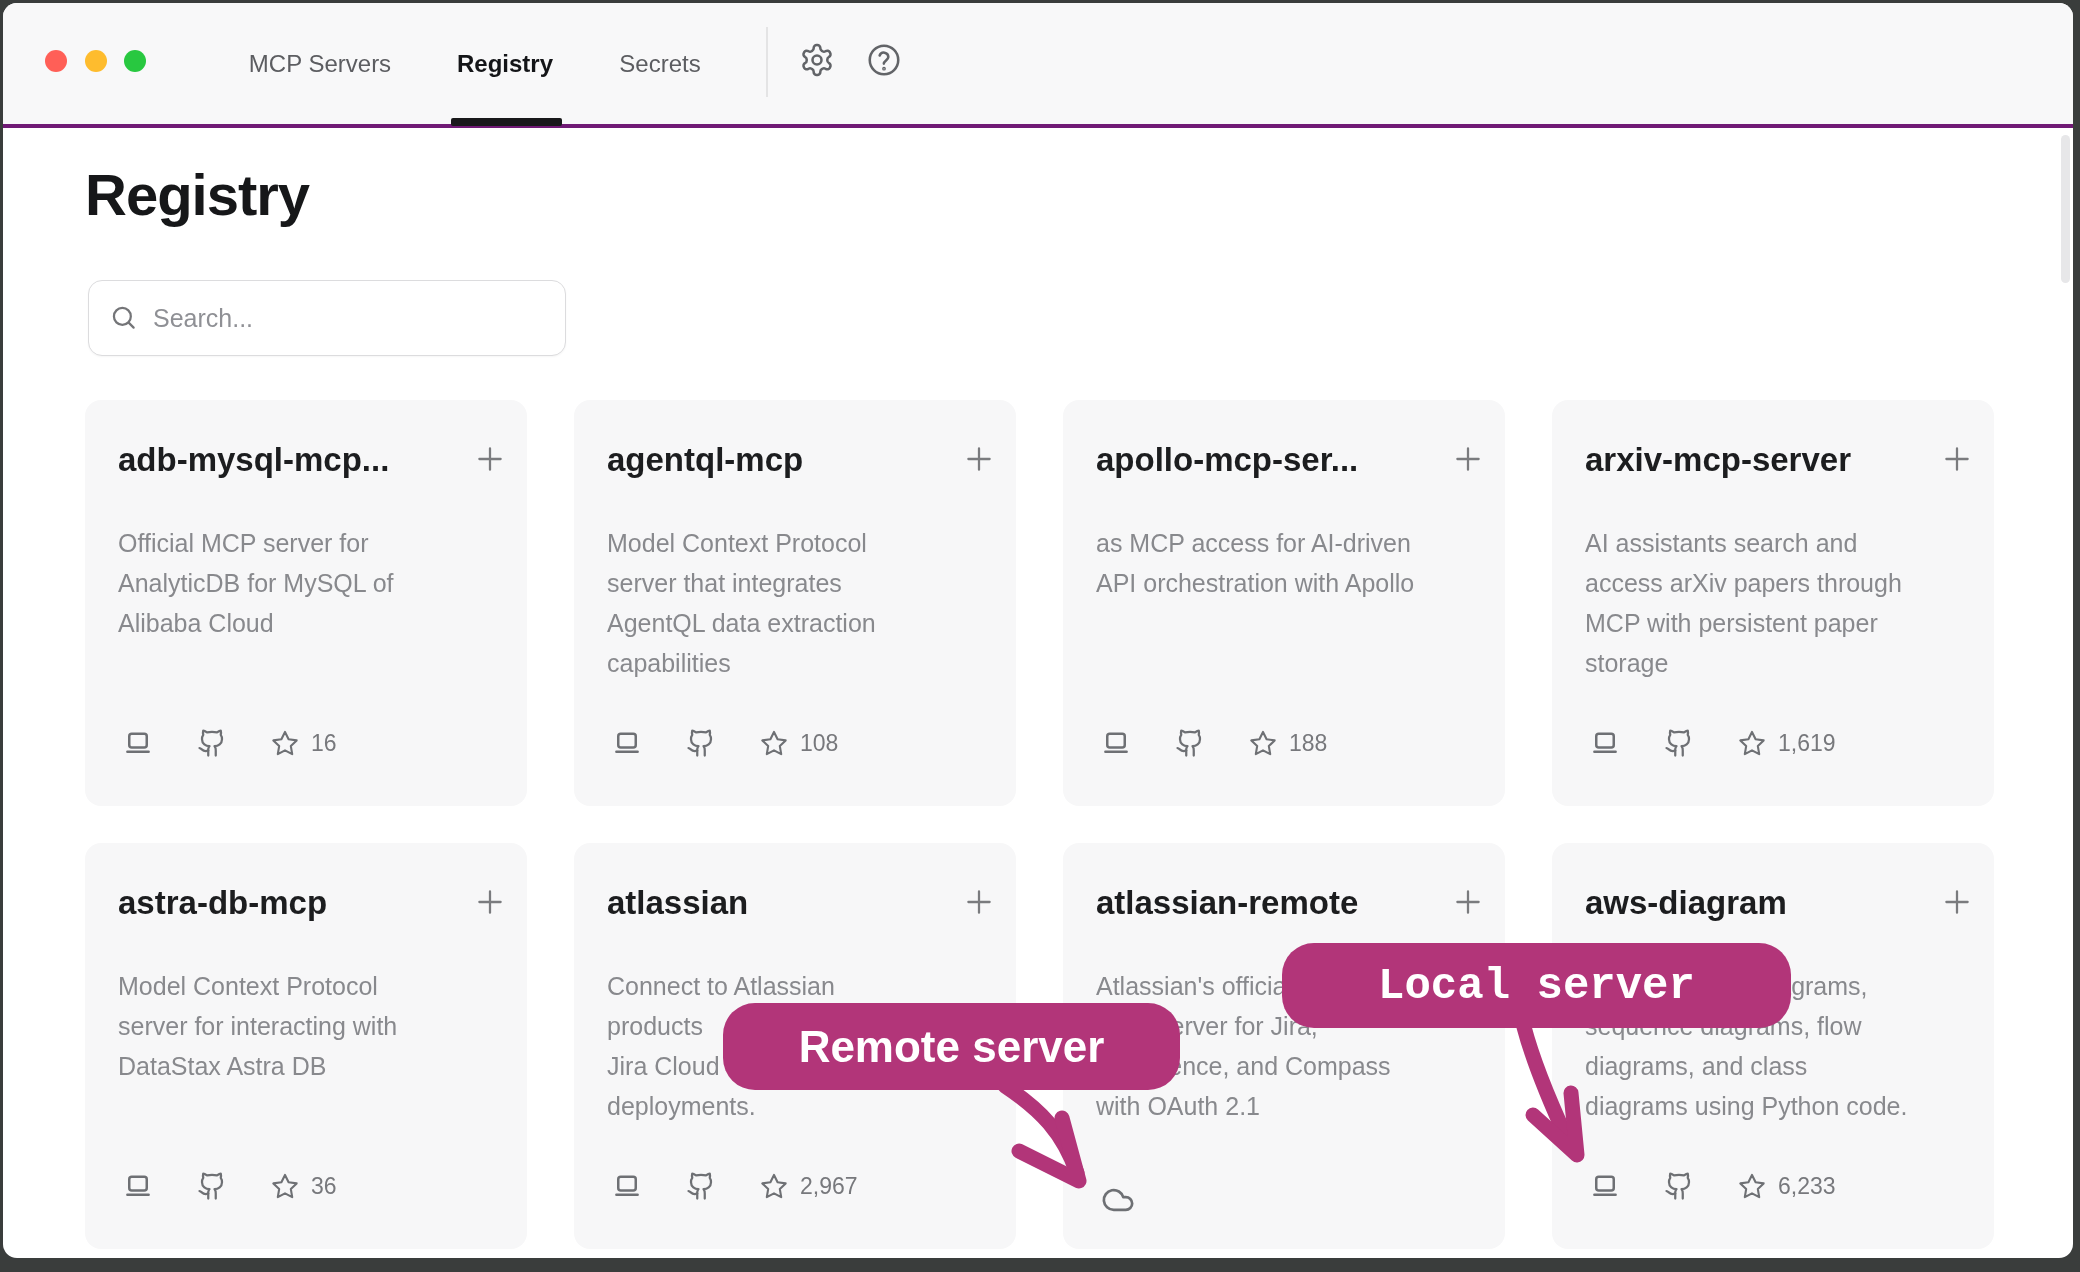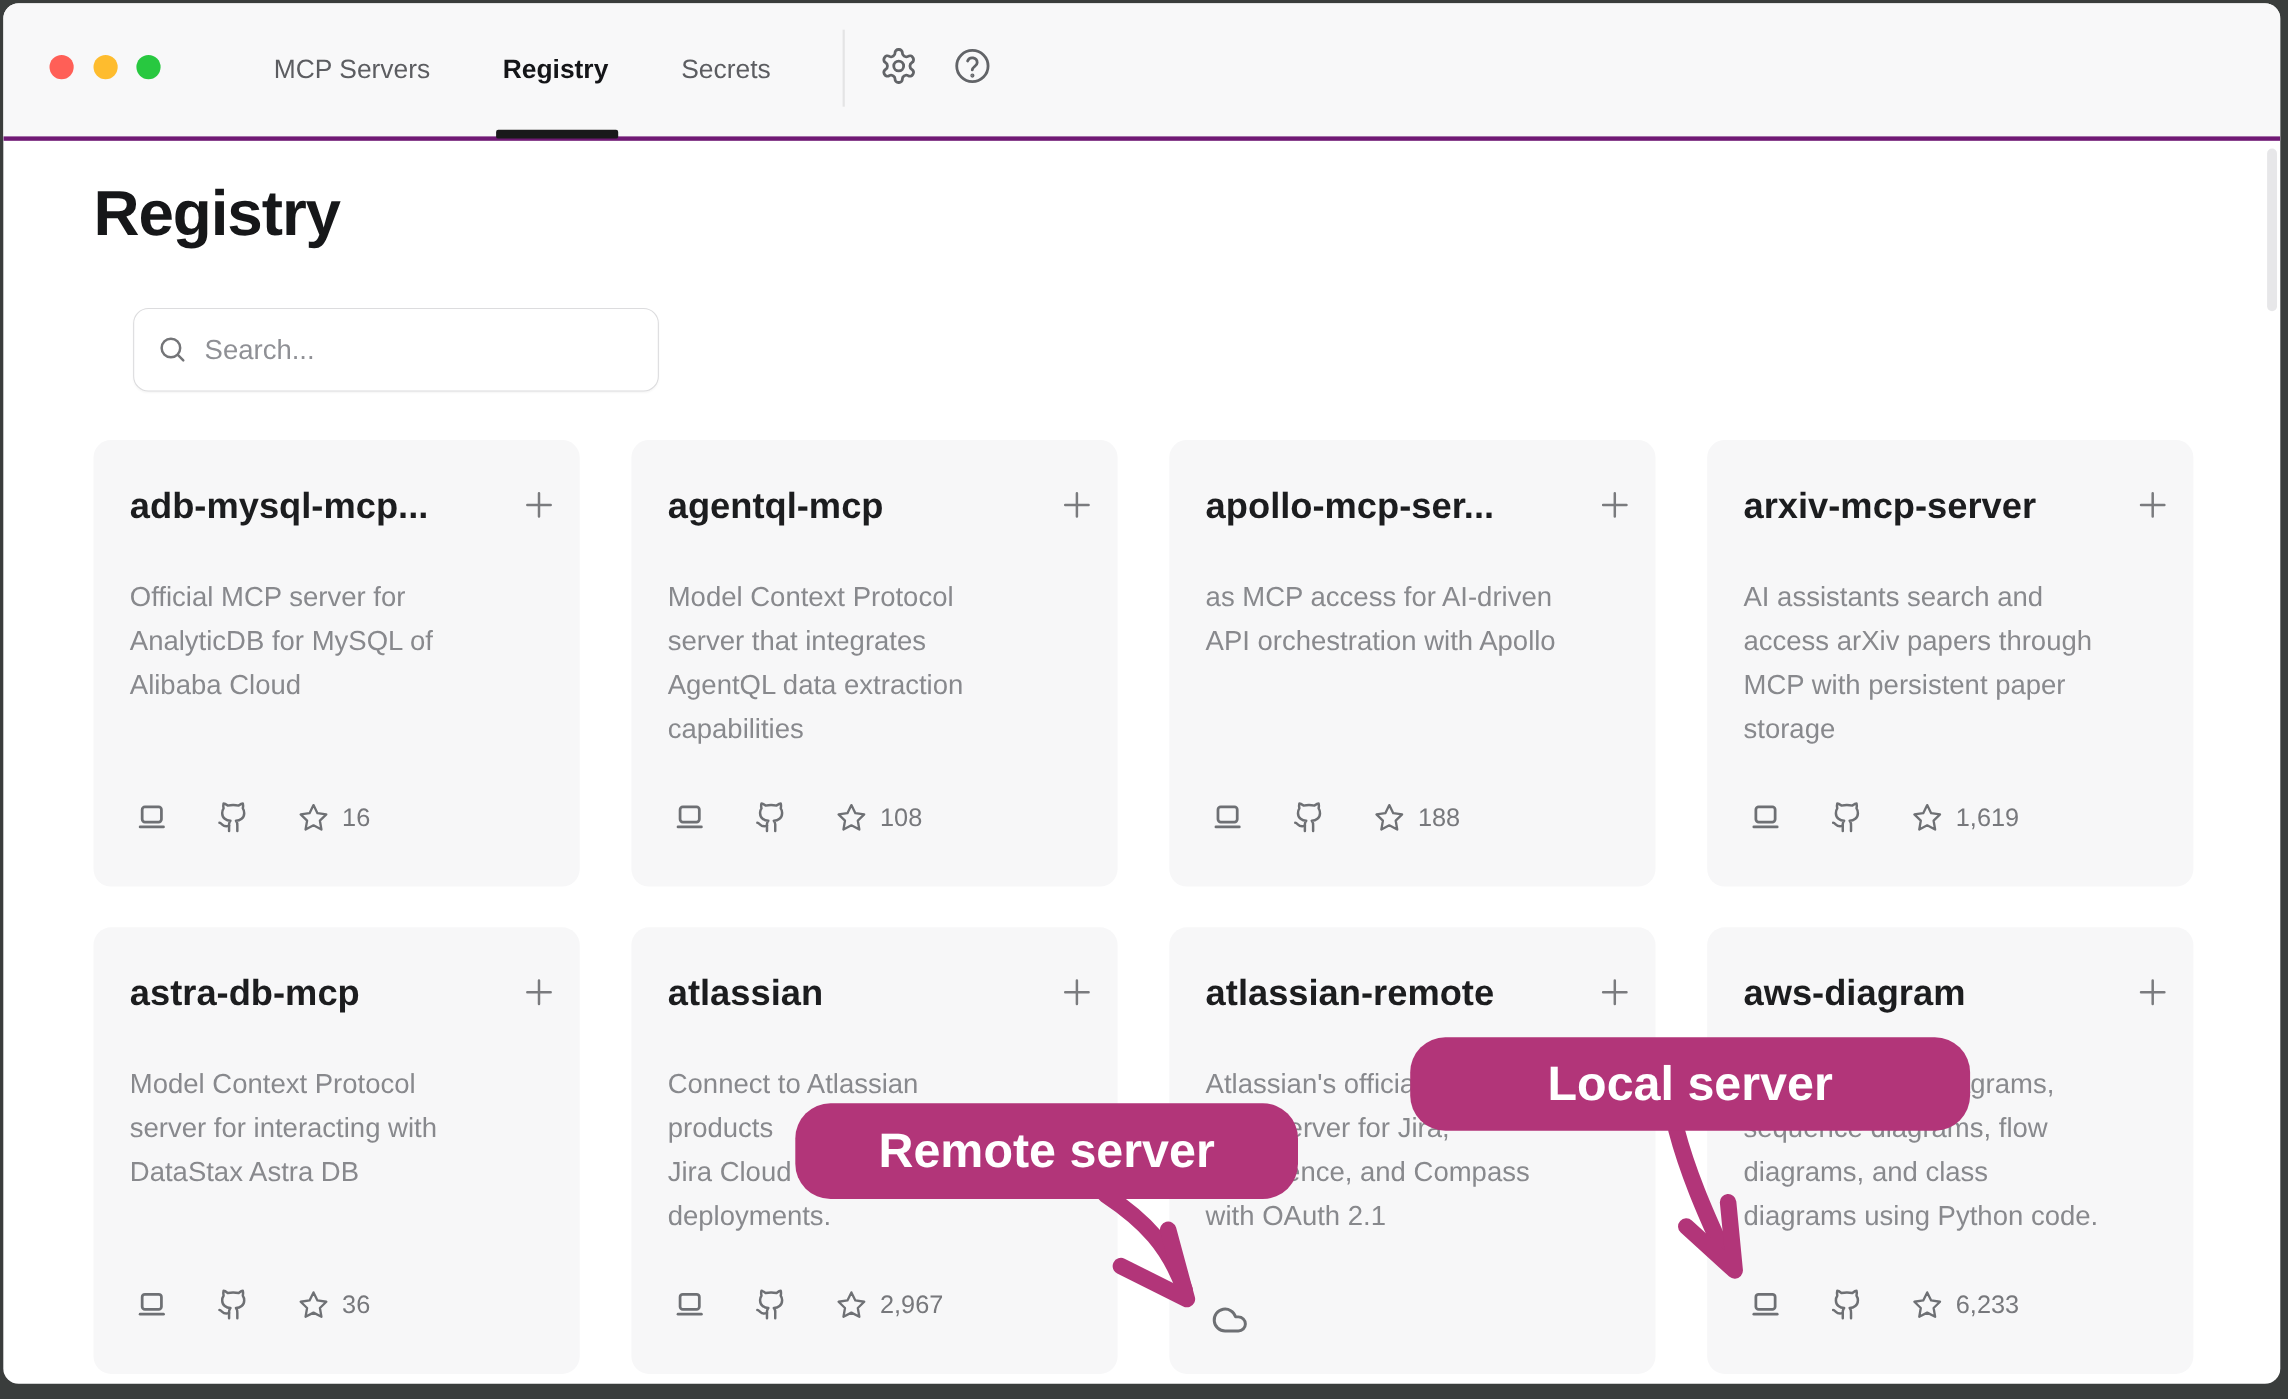--- a/index.html
+++ b/index.html
@@ -32,21 +32,21 @@
   .vdivider{position:absolute;left:763px;top:24px;width:2px;height:70px;background:#e4e4e5;}
   .hicon{position:absolute;width:36px;height:36px;color:#626468;}
   
   .page-title{
     position:absolute;left:82px;top:158px;margin:0;
     font-size:58px;font-weight:700;color:#161719;letter-spacing:-1px;z-index:2;
   }
   .searchbox{
     position:absolute;left:85px;top:277px;width:476px;height:74px;
     background:#fff;border:1.5px solid #dcdcde;border-radius:14px;
-    box-shadow:0 1px 2px rgba(0,0,0,.04);z-index:2;margin-left:33px;
+    box-shadow:0 1px 2px rgba(0,0,0,.04);z-index:2;
   }
   .searchbox svg{position:absolute;left:21px;top:23px;width:27px;height:27px;color:#747578;}
   .searchbox input{
     position:absolute;left:0;top:0;width:100%;height:100%;box-sizing:border-box;
     padding:0 20px 0 64px;border:none;outline:none;background:transparent;
     font-size:25px;color:#222;font-family:"Liberation Sans", sans-serif;
   }
   .searchbox input::placeholder{color:#8f9095;}
   
   .grid{
@@ -73,21 +73,21 @@
   .cloudfoot{position:absolute;left:38px;top:340px;width:34px;height:34px;color:#6e7074;}
   .cloudfoot svg{width:34px;height:34px;display:block;}
   
   .arrows{position:absolute;left:0;top:0;width:2070px;height:1255px;z-index:5;pointer-events:none;}
   .bubble{
     position:absolute;z-index:6;display:flex;align-items:center;justify-content:center;
     background:#b23579;color:#ffffff;font-weight:700;font-size:44px;
     border-radius:32px;white-space:nowrap;
   }
   .bubble.remote{left:720px;top:1000px;width:457px;height:87px;}
-  .bubble.local{left:1279px;top:940px;width:509px;height:85px;}
+  .bubble.local{left:1279px;top:940px;width:509px;height:85px;font-family:Liberation Mono, monospace;}
   
   .scroll-thumb{
     position:absolute;right:3px;top:132px;width:9px;height:148px;
     background:#e7e7e9;border-radius:5px;z-index:7;
   }
 </style>
 </head>
 <body>
 
 <div class="window">

